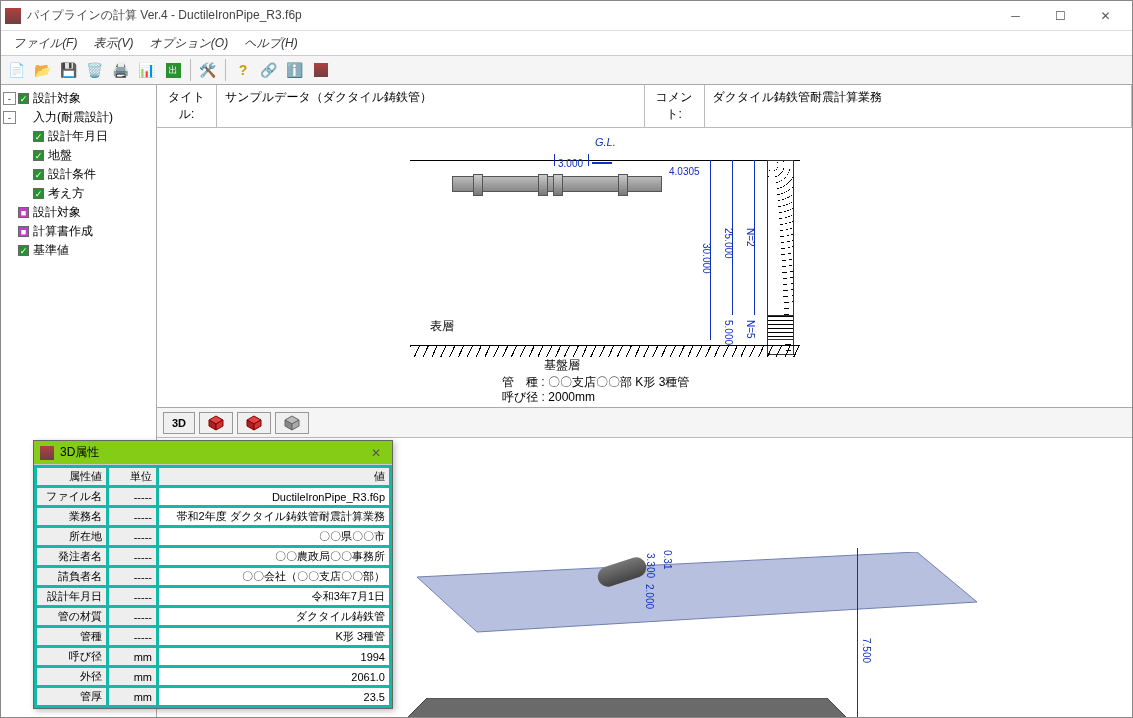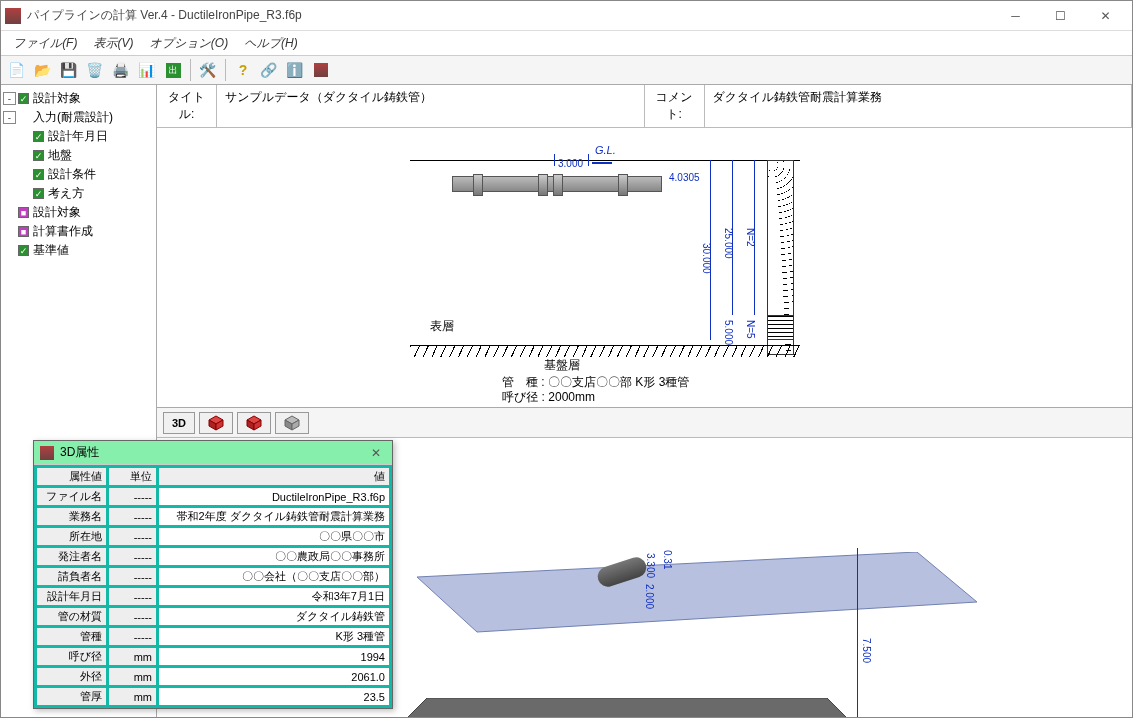--- a/index.html
+++ b/index.html
@@ -26,28 +26,28 @@
 .info-row { display: flex; border-bottom: 1px solid #bbb; justify-content: center; }
 .info-cell { padding: 4px 8px; border-right: 1px solid #bbb; font-size: 12px; }
 .info-lbl { width: 60px; text-align: center; background: #fff; }
 .info-val { flex: 1; }
 .diagram { flex: 1; background: #fff; position: relative; overflow: hidden; border-bottom: 1px solid #aaa; }
 .view3d-bar { height: 30px; display: flex; align-items: center; padding: 2px 6px; gap: 4px; background: #f5f5f5; border-bottom: 1px solid #bbb; }
 .view3d-btn { height: 22px; padding: 0 8px; border: 1px solid #999; background: #f0f0f0; font-size: 11px; font-weight: bold; display: flex; align-items: center; }
 .cube { width: 16px; height: 16px; }
 .view3d { flex: 1; background: #fff; position: relative; }
 .props { position: absolute; left: 33px; top: 440px; width: 360px; background: #f0f0f0; border: 1px solid #666; box-shadow: 2px 2px 6px rgba(0,0,0,0.25); }
-.props-title { height: 24px; display: flex; align-items: center; padding: 0 6px; background: #86efac; border-bottom: 1px solid #ccc; }
+.props-title { height: 24px; display: flex; align-items: center; padding: 0 6px; background: #84cc16; border-bottom: 1px solid #ccc; }
 .props-title-icon { width: 14px; height: 14px; background: linear-gradient(#b04040,#704040); margin-right: 6px; }
 .props-close { width: 20px; text-align: center; color: #555; }
 .props-table { width: 100%; border-collapse: collapse; }
 .props-table td { border: 3px solid #14b8a6; padding: 1px 4px; font-size: 11px; text-align: right; background: #eee; }
 .props-table td.val { background: #fff; }
 
-.gl-label { position: absolute; left: 438px; top: 16px; font-size: 11px; color: #1030c0; font-style: italic; }
+.gl-label { position: absolute; left: 438px; top: 8px; font-size: 11px; color: #1030c0; font-style: italic; }
 .gl-mark { position: absolute; left: 435px; top: 28px; width: 20px; height: 8px; border-bottom: 2px solid #1030c0; }
 .pipe { position: absolute; left: 295px; top: 48px; width: 210px; height: 16px; background: linear-gradient(#bbb,#888); border: 1px solid #555; }
 .joint { position: absolute; top: -3px; width: 10px; height: 22px; background: linear-gradient(#ccc,#777); border: 1px solid #555; }
 .dim-line { position: absolute; border-left: 1px solid #1030c0; }
 .dim-lbl { position: absolute; font-size: 10px; color: #1030c0; }
 .soil-layer { position: absolute; left: 610px; top: 32px; width: 27px; height: 195px; background: repeating-radial-gradient(circle at 4px 4px, #000 0 0.5px, transparent 0.5px 6px); border: 1px solid #333; }
 .base-layer { position: absolute; left: 610px; top: 187px; width: 27px; height: 25px; background: repeating-linear-gradient(#000 0 1px, #fff 1px 4px); border: 1px solid #333; }
 .hatch { position: absolute; left: 253px; top: 217px; width: 390px; height: 12px; background: repeating-linear-gradient(115deg, #000 0 1px, transparent 1px 8px); border-top: 1px solid #000; }
 .txt-center { position: absolute; font-size: 12px; color: #000; }
 .plane3d { position: absolute; left: 260px; top: 114px; }
@@ -164,21 +164,21 @@
       <div class="gl-mark"></div>
       <div style="position:absolute;left:253px;top:32px;width:390px;border-top:1px solid #000;"></div>
       <div class="pipe">
         <div class="joint" style="left:20px"></div>
         <div class="joint" style="left:85px"></div>
         <div class="joint" style="left:100px"></div>
         <div class="joint" style="left:165px"></div>
       </div>
       <div style="position:absolute;left:397px;top:26px;width:35px;height:12px;border-left:1px solid #1030c0;border-right:1px solid #1030c0;"></div>
       <span class="dim-lbl" style="left:401px;top:30px">3.000</span>
-      <span class="dim-lbl" style="left:512px;top:44px">4.0305</span>
+      <span class="dim-lbl" style="left:512px;top:38px">4.0305</span>
       <div class="dim-line" style="left:553px;top:32px;height:180px"></div>
       <span class="dim-lbl" style="left:544px;top:115px;writing-mode:vertical-rl">30.000</span>
       <div class="dim-line" style="left:575px;top:32px;height:155px"></div>
       <span class="dim-lbl" style="left:566px;top:100px;writing-mode:vertical-rl">25.000</span>
       <div class="dim-line" style="left:597px;top:32px;height:155px"></div>
       <span class="dim-lbl" style="left:588px;top:100px;writing-mode:vertical-rl">N=2</span>
       <span class="dim-lbl" style="left:566px;top:192px;writing-mode:vertical-rl">5.000</span>
       <span class="dim-lbl" style="left:588px;top:192px;writing-mode:vertical-rl">N=5</span>
       <div class="soil-layer"></div>
       <div class="base-layer"></div>

